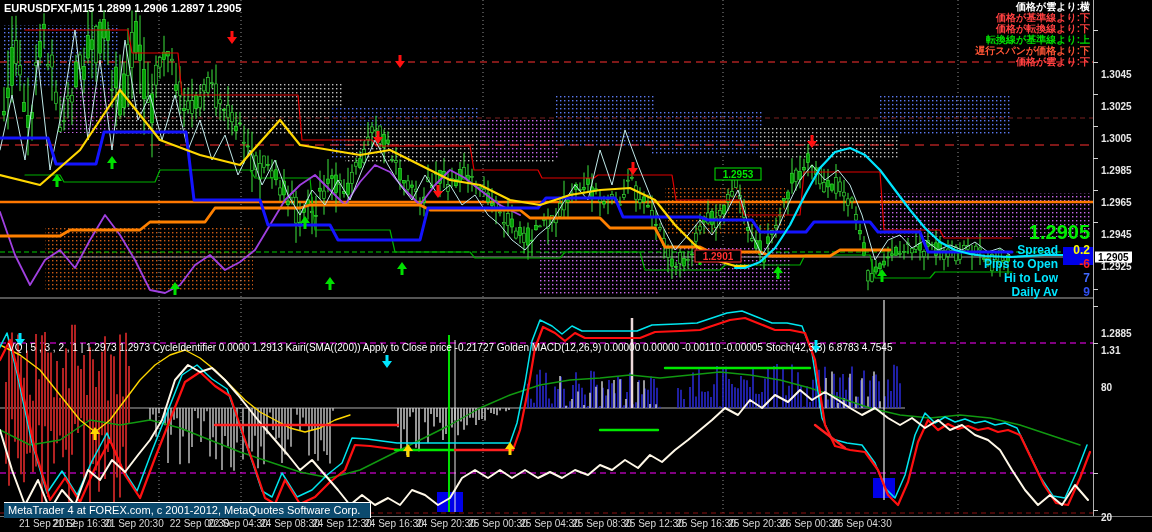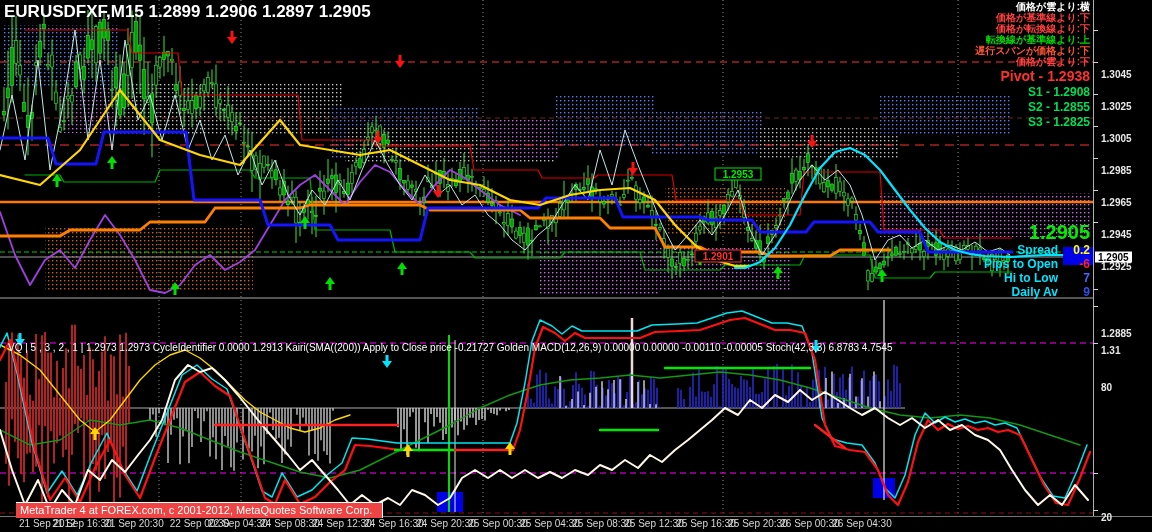--- a/index.html
+++ b/index.html
@@ -1,31 +1,31 @@
 <!DOCTYPE html>
 <html><head>
 <meta charset="utf-8">
 <style>
   html,body{margin:0;padding:0;background:#111;}
   #win{position:relative;width:1152px;height:532px;background:#000;overflow:hidden;
        font-family:"Liberation Sans",sans-serif;}
   .abs{position:absolute;}
   #chart-svg{position:absolute;left:0;top:0;}
-  #symbol-line{left:4px;top:2px;color:#FFFFFF;font-size:17px;font-weight:bold;z-index:5;}
+  #symbol-line{left:4px;top:2px;color:#FFFFFF;font-size:11px;font-weight:bold;z-index:5;}
   #jp-block{right:62px;top:1px;text-align:right;font-size:10px;font-weight:bold;line-height:11px;z-index:5;}
   #pivot-block{right:62px;top:68px;text-align:right;z-index:5;font-weight:bold;}
   #pivot-block .prow{font-size:12px;line-height:15px;}
   #pivot-block .prow.first{font-size:14px;line-height:17px;}
   #quote-block{right:62px;top:221px;text-align:right;z-index:5;}
   #quote-big{font-size:20px;font-weight:bold;line-height:22px;}
   .qrow{font-size:12px;font-weight:bold;line-height:14px;white-space:nowrap;}
   .qrow .lbl{color:#00E5FF;}
   .qrow .val{display:inline-block;min-width:32px;text-align:right;}
   #ind-header{left:8px;top:301px;color:#FFFFFF;font-size:10px;z-index:5;white-space:nowrap;margin-top:41px;}
-  #status-bar{left:16px;top:502px;z-index:6;background:#ef4444;color:#FFFFFF;font-size:11px;
+  #status-bar{left:4px;top:502px;z-index:6;background:#0c4a6e;color:#FFFFFF;font-size:11px;
               padding:1px 10px 2px 4px;border-top:1px solid #fff;border-right:1px solid #fff;}
   #scale-sep{left:1093px;top:0;width:1px;height:516px;background:#B0B0B0;z-index:4;}
   #axis-line{left:0;top:516px;width:1152px;height:1px;background:#777;z-index:4;}
   .scale-lbl{position:absolute;left:1101px;color:#E8E8E8;font-size:10px;font-weight:bold;
              transform:translateY(-50%);z-index:5;white-space:nowrap;margin-top:44px;}
   .scale-tick{position:absolute;left:1093px;width:5px;height:1px;background:#D0D0D0;z-index:5;}
   #cur-price-box{position:absolute;left:1095px;background:#FFFFFF;color:#000;font-size:10px;
              font-weight:bold;padding:0 3px;transform:translateY(-50%);z-index:6;}
   .t-lbl{position:absolute;top:518px;color:#D8D8D8;font-size:10px;white-space:nowrap;
          transform:translateX(-50%);z-index:5;}
@@ -951,26 +951,20 @@
 
   <div class="abs" id="symbol-line">EURUSDFXF,M15   1.2899 1.2906 1.2897 1.2905</div>
   <div class="abs" id="jp-block">
       <div style="color: rgb(255, 255, 255);">価格が雲より:横</div>
       <div style="color: rgb(255, 64, 64);">価格が基準線より:下</div>
       <div style="color: rgb(255, 64, 64); text-align: right;">価格が転換線より:下</div>
       <div style="color: rgb(0, 221, 0);">転換線が基準線より:上</div>
       <div style="color: rgb(255, 85, 53);">遅行スパンが価格より:下</div>
       <div style="color: rgb(255, 64, 64);">価格が雲より:下</div>
     </div>
-  <div class="abs" id="pivot-block">
-      <div class="prow first" style="color: rgb(255, 48, 48);">Pivot - 1.2938</div>
-      <div class="prow" style="color: rgb(0, 221, 85);">S1 - 1.2908</div>
-      <div class="prow" style="color: rgb(0, 221, 85);">S2 - 1.2855</div>
-      <div class="prow" style="color: rgb(0, 221, 85);">S3 - 1.2825</div>
-    </div>
 
   <div class="abs" id="quote-block">
     <div id="quote-big" style="color: rgb(0, 238, 0);">1.2905</div>
     <div id="quote-rows">
         <div class="qrow"><span class="lbl">Spread</span><span class="val" style="color: rgb(255, 255, 0);">0.2</span></div>
         <div class="qrow"><span class="lbl">Pips to Open</span><span class="val" style="color: rgb(255, 32, 32);">-6</span></div>
         <div class="qrow"><span class="lbl">Hi to Low</span><span class="val" style="color: rgb(65, 105, 255);">7</span></div>
         <div class="qrow"><span class="lbl">Daily Av</span><span class="val" style="color: rgb(48, 80, 240);">9</span></div>
       </div>
   </div>

